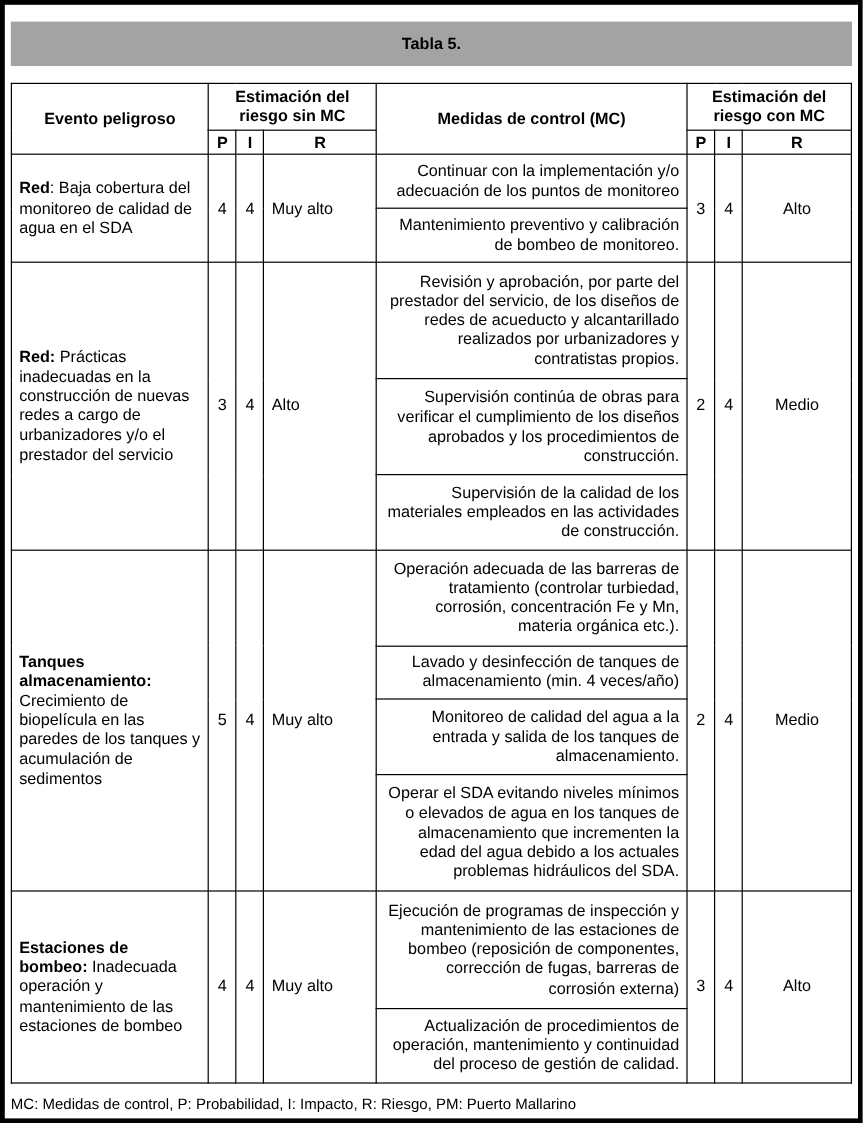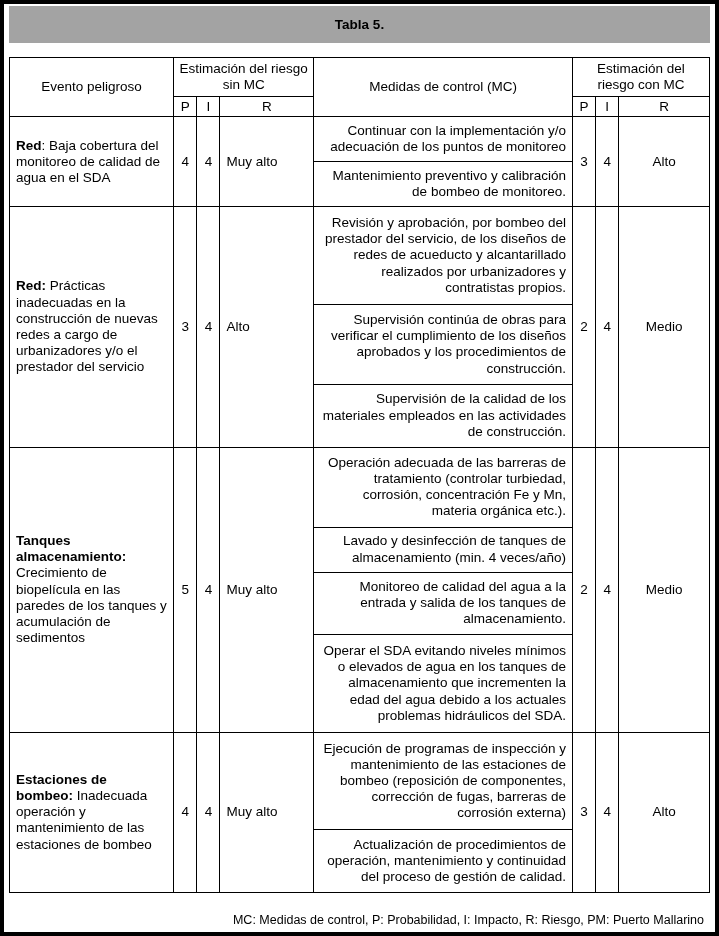--- a/index.html
+++ b/index.html
@@ -5,21 +5,21 @@
   * { margin: 0; padding: 0; box-sizing: border-box; }
   html, body { background: #ffffff; }
   body {
     width: 719px; height: 936px;
     font-family: "Liberation Sans", "DejaVu Sans", sans-serif;
     color: #000;
   }
   .frame {
     width: 719px; height: 936px;
     border: 4px solid #000;
-    padding: 2px 5px 5px 5px;
+    padding: 14px 5px 5px 5px;
     display: flex; flex-direction: column;
     background: #fff;
   }
   .title-bar {
     background: #a3a3a3;
     min-height: 37px;
     display: flex; align-items: center; justify-content: center;
     font-size: 13.5px;
     flex: 0 0 auto;
     margin-bottom: 14px;
@@ -30,36 +30,35 @@
     border-collapse: collapse;
     width: 100%;
     table-layout: fixed;
     font-size: 13.5px;
     line-height: 1.2;
     flex: 1 1 auto;
   }
   th, td { border: 1px solid #000; vertical-align: middle; }
   thead th {
     text-align: center;
-    font-weight: normal;
+    font-weight: bold;
     padding: 3px 4px;
   }
   thead tr.sub th { height: 20px; padding: 1px; }
   td.evt { text-align: left; padding: 4px 6px; }
   td.evt .b { font-weight: bold; }
   td.evt .rest { white-space: pre-wrap; }
   td.num { text-align: center; padding: 2px 1px; }
   td.risk { text-align: left; padding: 2px 6px; }
   td.riskc { text-align: center; padding: 2px 2px; }
   td.med { text-align: right; padding: 4px 6px; }
   .footnote {
     flex: 0 0 auto;
-    text-align: right;
     font-size: 12.5px;
-    margin-top: 20px;
+    margin-top: 10px;
     padding-right: 6px;
   }
 </style>
 </head>
 <body>
 
 <div class="frame">
 
   <div class="title-bar">
     <span class="b">Tabla 5.</span>
@@ -106,21 +105,21 @@
       </tr>
       <tr>
         <td class="med">Mantenimiento preventivo y calibración de bombeo de monitoreo.</td>
       </tr>
 
       <tr>
         <td class="evt" rowspan="3"><span class="b">Red:</span><span class="rest"> Prácticas inadecuadas en la construcción de nuevas redes a cargo de urbanizadores y/o el prestador del servicio</span></td>
         <td class="num" rowspan="3">3</td>
         <td class="num" rowspan="3">4</td>
         <td class="risk" rowspan="3">Alto</td>
-        <td class="med">Revisión y aprobación, por bombeo del prestador del servicio, de los diseños de redes de acueducto y alcantarillado realizados por urbanizadores y contratistas propios.</td>
+        <td class="med">Revisión y aprobación, por parte del prestador del servicio, de los diseños de redes de acueducto y alcantarillado realizados por urbanizadores y contratistas propios.</td>
         <td class="num" rowspan="3">2</td>
         <td class="num" rowspan="3">4</td>
         <td class="riskc" rowspan="3">Medio</td>
       </tr>
       <tr>
         <td class="med">Supervisión continúa de obras para verificar el cumplimiento de los diseños aprobados y los procedimientos de construcción.</td>
       </tr>
       <tr>
         <td class="med">Supervisión de la calidad de los materiales empleados en las actividades de construcción.</td>
       </tr>

